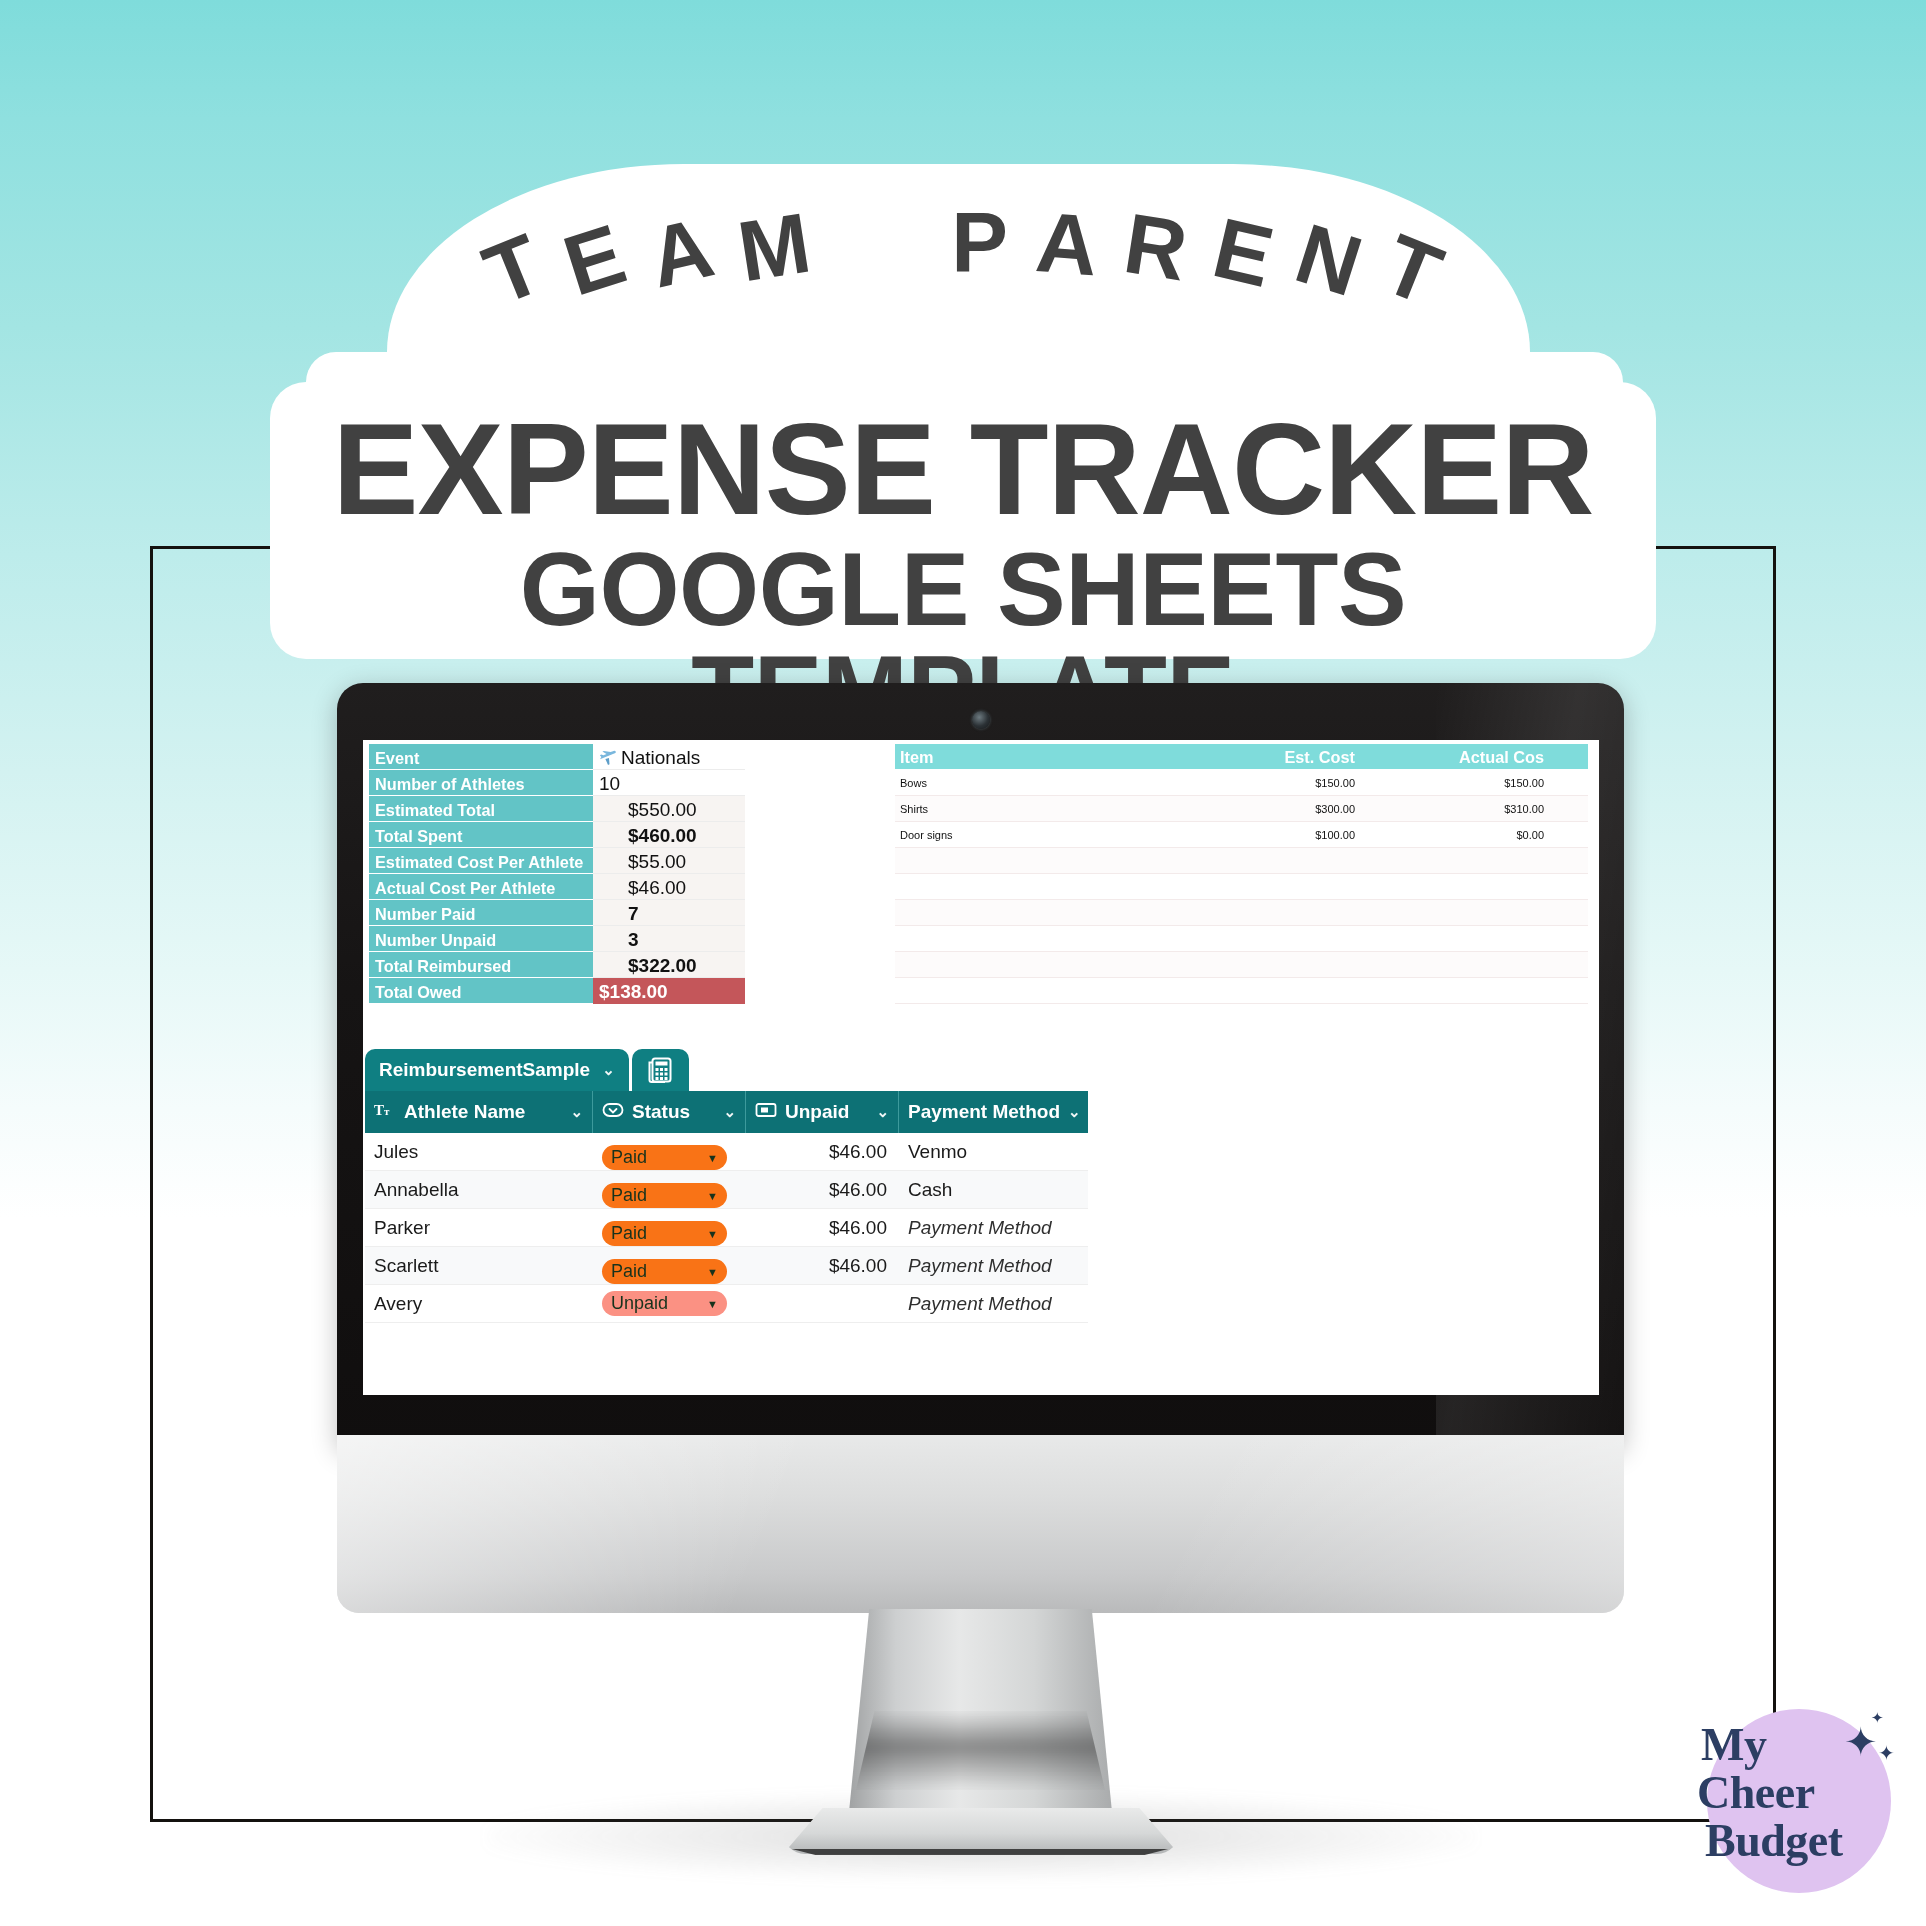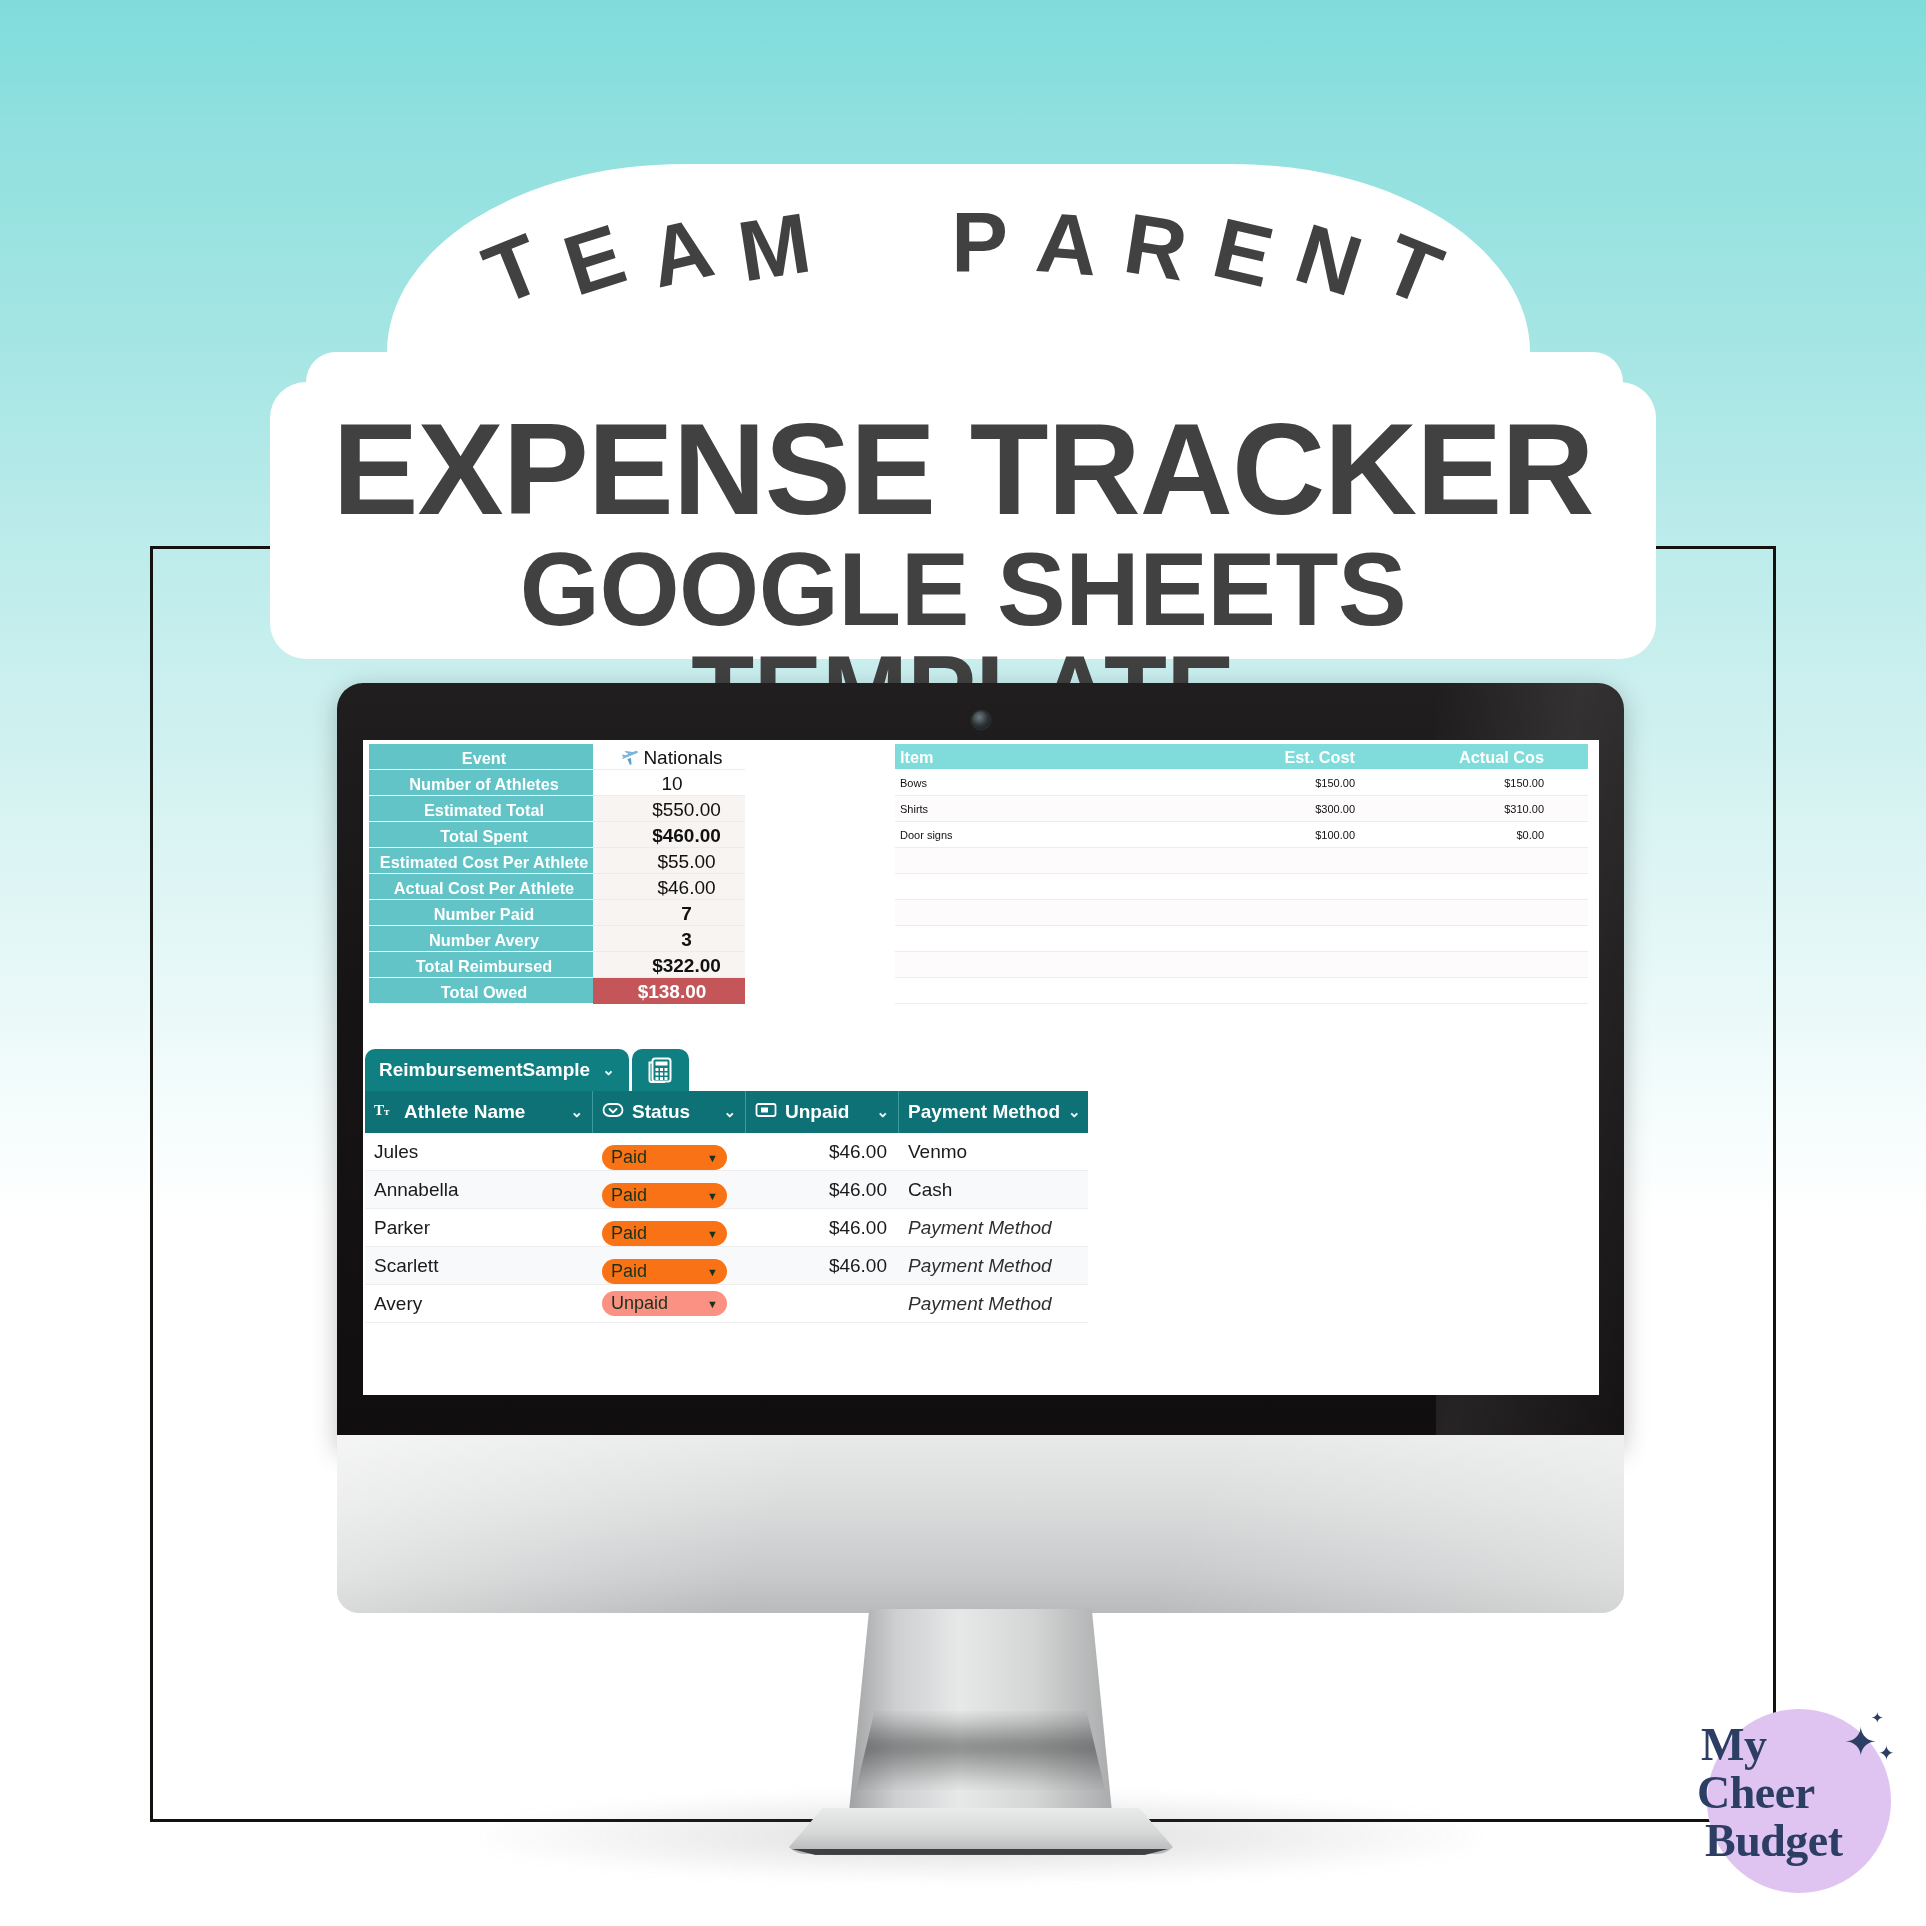--- a/index.html
+++ b/index.html
@@ -178,21 +178,21 @@
     background: radial-gradient(ellipse at center, rgba(90,90,90,0.22) 0%, rgba(120,120,120,0.07) 55%, rgba(255,255,255,0) 75%);
     filter: blur(6px);
   }
 
   
   .sheet { position: absolute; }
 
   #summary-table {
     left: 6px; top: 4px; width: 376px;
   }
-  #summary-table .row { display: flex; height: 26px; align-items: stretch; text-align: center; }
+  #summary-table .row { display: flex; height: 26px; align-items: stretch; }
   #summary-table .lbl {
     width: 224px;
     background: #62c4c6;
     color: #ffffff;
     font-weight: 700;
     font-size: 16.3px;
     padding: 2px 0 0 6px;
     line-height: 24px;
     border-bottom: 1.5px solid #ffffff;
     white-space: nowrap;
@@ -354,21 +354,21 @@
         </div>
         <div class="row">
           <div class="lbl">Actual Cost Per Athlete</div>
           <div class="val tint">$46.00</div>
         </div>
         <div class="row">
           <div class="lbl">Number Paid</div>
           <div class="val tint bold">7</div>
         </div>
         <div class="row">
-          <div class="lbl">Number Avery</div>
+          <div class="lbl">Number Unpaid</div>
           <div class="val tint bold">3</div>
         </div>
         <div class="row">
           <div class="lbl">Total Reimbursed</div>
           <div class="val tint bold">$322.00</div>
         </div>
         <div class="row">
           <div class="lbl">Total Owed</div>
           <div class="val danger">$138.00</div>
         </div>

